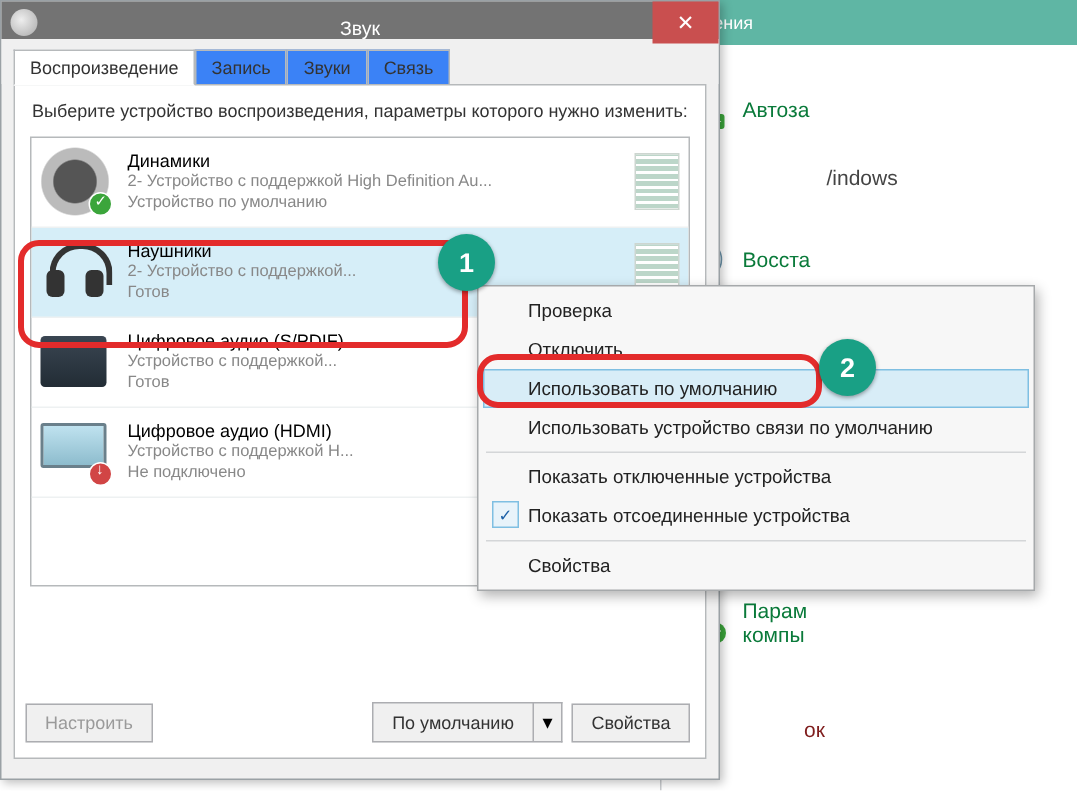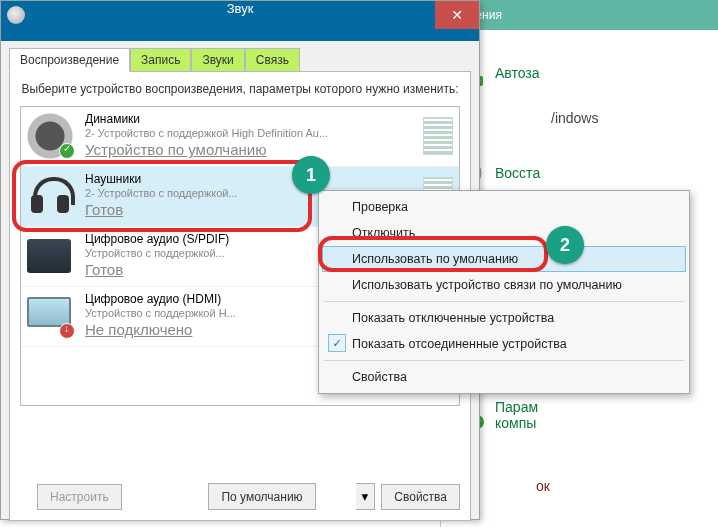--- a/index.html
+++ b/index.html
@@ -52,24 +52,24 @@
   
   .dialog {
     position: absolute;
     left: 0; top: 0;
     width: 480px; height: 520px;
     background: #f0f0f0;
     border: 1px solid #9aa1a5;
     box-shadow: 2px 2px 6px rgba(0,0,0,0.25);
   }
   .titlebar {
-    height: 40px;
-    background: #0369a1;
+    height: 25px;
+    background: #737373;
     color: #fff;
-    display: flex; align-items: flex-start;
+    display: flex; align-items: flex-end;
     justify-content: center;
     position: relative;
     font-size: 13px;
   }
   .title-icon {
     position: absolute; left: 6px; top: 5px;
     width: 18px; height: 18px;
     background: radial-gradient(circle at 40% 40%, #eee, #aaa);
     border-radius: 50%;
   }
@@ -84,21 +84,21 @@
   .tabs {
     display: flex;
     padding: 6px 8px 0 8px;
     background: #f0f0f0;
     gap: 0;
   }
   .tab {
     padding: 4px 10px;
     border: 1px solid #b6b9bb;
     border-bottom: none;
-    background: #bef264;
+    background: #3b82f6;
     position: relative;
     top: 1px;
     color: #333;
   }
   .tab.active {
     background: #fff;
     border-bottom: 1px solid #fff;
     z-index: 2;
   }
 
@@ -142,21 +142,21 @@
     flex-shrink: 0;
   }
   .dev-text {
     flex: 1;
     display: flex; flex-direction: column;
     justify-content: center;
     line-height: 1.25;
   }
   .dev-name { color: #000; font-size: 12px; }
   .dev-desc { color: #888; font-size: 11px; }
-  .dev-status { color: #888; font-size: 15px; text-decoration: underline; }
+  .dev-status { color: #888; font-size: 11px; }
   .meter {
     width: 30px; height: 38px;
     align-self: center;
     background: repeating-linear-gradient(to top, #bcd6c9 0 3px, #fff 3px 5px);
     border: 1px solid #cdd6d0;
   }
   .badge-check {
     position: absolute;
     left: 32px; bottom: 2px;
     width: 16px; height: 16px;
@@ -211,36 +211,35 @@
   .monitor {
     width: 44px; height: 30px;
     background: linear-gradient(#bfe2ef, #8dbccd);
     border: 2px solid #6a808b;
     margin-top: 4px;
     border-radius: 2px;
   }
 
   .bottom-buttons {
     position: absolute;
-    left: 27px; right: 10px; bottom: 10px;
+    left: 7px; right: 10px; bottom: 10px;
     display: flex;
     gap: 6px;
     align-items: center;
   }
   .btn {
     background: #f0f0f0;
     border: 1px solid #acadb1;
     padding: 5px 12px;
     font-size: 12px;
     color: #333;
   }
   .btn.disabled { color: #9a9a9a; }
   .split {
     display: flex;
-    gap: 40px;
   }
   .split .arrow {
     border: 1px solid #acadb1;
     border-left: none;
     padding: 5px 6px;
     background: #f0f0f0;
   }
 
   
   .highlight {

